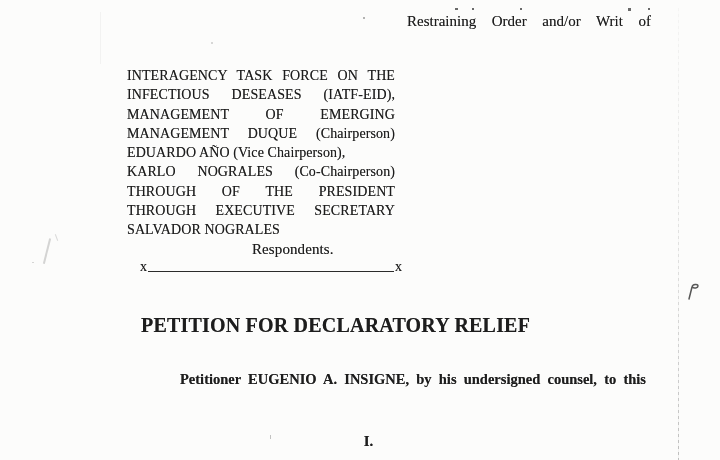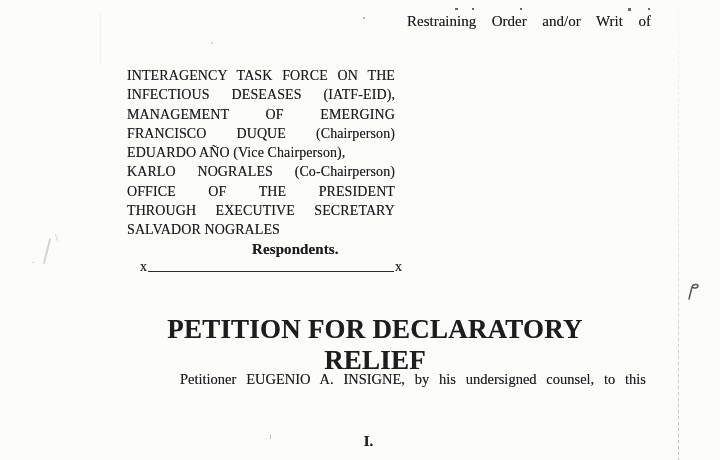--- a/index.html
+++ b/index.html
@@ -9,52 +9,52 @@
     font-family: "Liberation Serif", "DejaVu Serif", serif;
     color: #1d1d1d;
     overflow: hidden;
   }
   .screen { position: relative; width: 696px; height: 460px; margin-top: 8px; }
 
   .abs { position: absolute; }
 
   .line { white-space: normal; }
   .just { text-align: justify; text-align-last: justify; }
-  .indent { text-indent: 39px; }
+  .indent { text-indent: 39px; font-weight: bold; }
 
   
   .ink { text-shadow: 0 0 0.5px rgba(20,20,20,0.55); }
 
   
   .upper-right {
     left: 407px; top: 2px; width: 244px;
     font-size: 15px; line-height: 22.5px;
   }
 
   
   .respondents {
     left: 127px; top: 58px; width: 268px;
     font-size: 14px; line-height: 19.3px;
     letter-spacing: 0.1px;
   }
-  .respondents-label { margin-left: 125px; font-size: 15px; font-weight: bold; }
+  .respondents-label { margin-left: 125px; font-size: 15px; }
 
   
   .xsep {
     left: 140px; top: 251px; width: 262px; height: 15px;
     display: flex; align-items: flex-end;
     font-size: 14px; line-height: 15px;
   }
   .xsep-rule { flex: 1; border-bottom: 1.8px solid #2b2b2b; margin: 0 1px 2px 1px; }
 
   
   .doc-title {
     left: 141px; top: 306px; width: 468px;
-    text-align: center; font-weight: bold;
-    font-size: 27px; letter-spacing: 0.2px;
+    font-weight: bold;
+    font-size: 20px; letter-spacing: 0.2px;
   }
 
   
   .body-par {
     left: 141px; top: 360px; width: 505px;
     font-size: 14.5px; line-height: 22px;
   }
 
   
   .numeral {
@@ -104,24 +104,24 @@
 
   <div class="abs upper-right ink">
       <div class="line just">Restraining Order and/or Writ of</div>
     </div>
 
   <div class="abs respondents ink">
     <div>
         <div class="line just">INTERAGENCY TASK FORCE ON THE</div>
         <div class="line just">INFECTIOUS DESEASES (IATF-EID),</div>
         <div class="line just">MANAGEMENT OF EMERGING</div>
-        <div class="line just">FRANCISCO DUQUE (Chairperson)</div>
+        <div class="line just">MANAGEMENT DUQUE (Chairperson)</div>
         <div class="line">EDUARDO AÑO (Vice Chairperson),</div>
         <div class="line just">KARLO NOGRALES (Co-Chairperson)</div>
-        <div class="line just">OFFICE OF THE PRESIDENT</div>
+        <div class="line just">THROUGH OF THE PRESIDENT</div>
         <div class="line just">THROUGH EXECUTIVE SECRETARY</div>
         <div class="line">SALVADOR NOGRALES</div>
       </div>
     <div class="respondents-label">Respondents.</div>
   </div>
 
   <div class="abs xsep ink">
     <span>x</span>
     <span class="xsep-rule"></span>
     <span>x</span>

